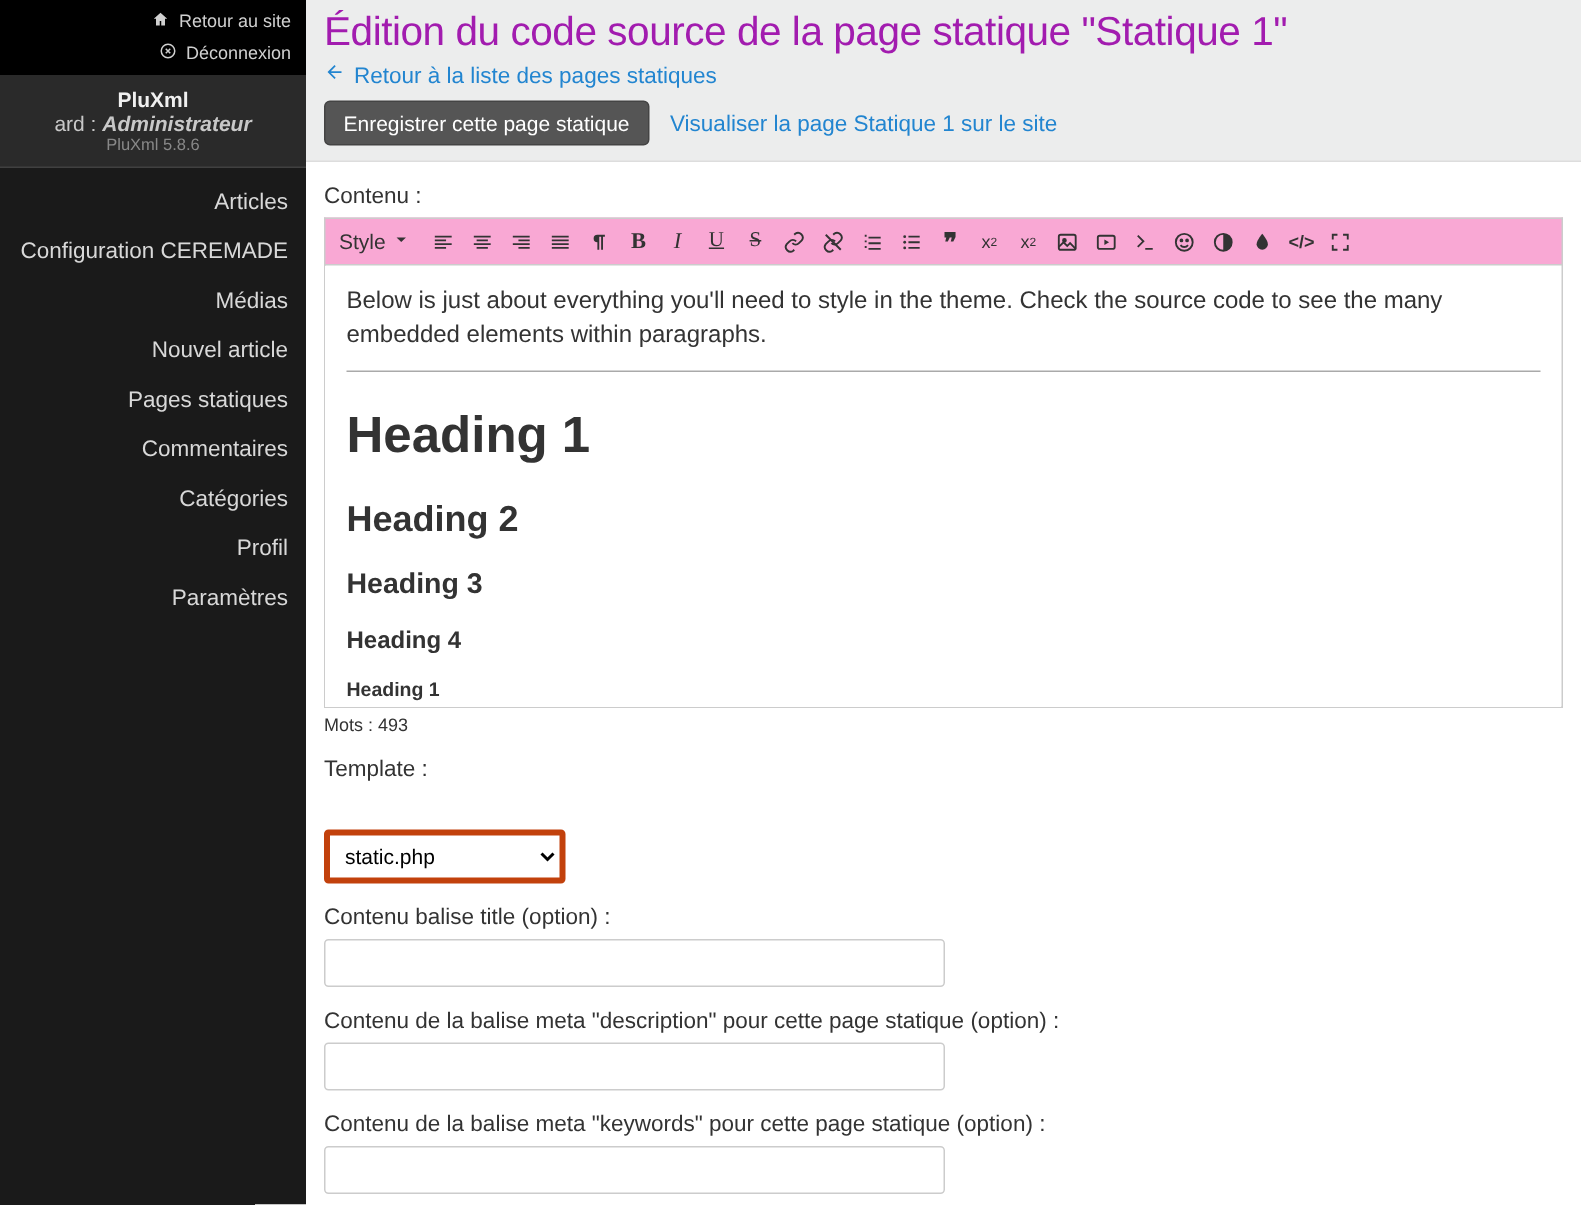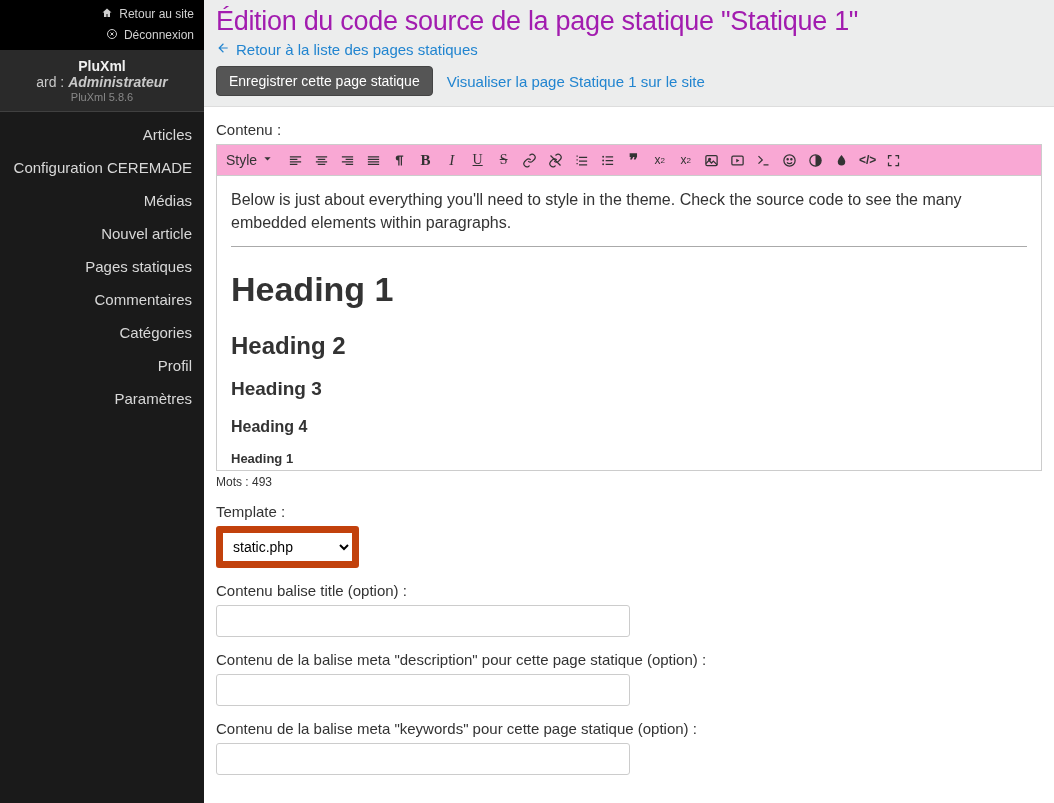--- a/index.html
+++ b/index.html
@@ -30,21 +30,21 @@
 .toolbar svg { width: 15px; height: 15px; }
 .editor { border: 1px solid #ccc; padding: 12px 14px; height: 296px; overflow-y: auto; font-size: 16px; line-height: 1.45; background: #fff; }
 .editor p { margin-bottom: 10px; }
 .editor hr { border: none; border-top: 1px solid #aaa; margin: 12px 0 18px 0; }
 .editor h1 { font-size: 34px; font-weight: 700; margin: 10px 0 14px 0; }
 .editor h2 { font-size: 24px; font-weight: 700; margin: 8px 0 12px 0; }
 .editor h3 { font-size: 19px; font-weight: 700; margin: 8px 0 12px 0; }
 .editor h4 { font-size: 16px; font-weight: 700; margin: 8px 0 12px 0; }
 .editor h5 { font-size: 13px; font-weight: 700; margin: 8px 0 10px 0; }
 .word-count { font-size: 12px; color: #333; margin-top: 4px; }
-.select-field { border: 7px solid #c2410c; border-radius: 3px; padding: 5px 6px; font-size: 14px; width: 143px; background: #fff; }
+.select-field { border: 4px solid #c2410c; border-radius: 3px; padding: 5px 6px; font-size: 14px; width: 161px; background: #fff; margin-top: 26px; }
 .text-input { border: 1px solid #ccc; border-radius: 3px; padding: 7px 8px; font-size: 14px; width: 414px; display: block; }
 .icon-sm { width: 12px; height: 12px; }
 </style>
 </head>
 <body>
 
 <div class="layout">
   <aside class="sidebar">
     <div class="sidebar-top">
       <a href="#">

